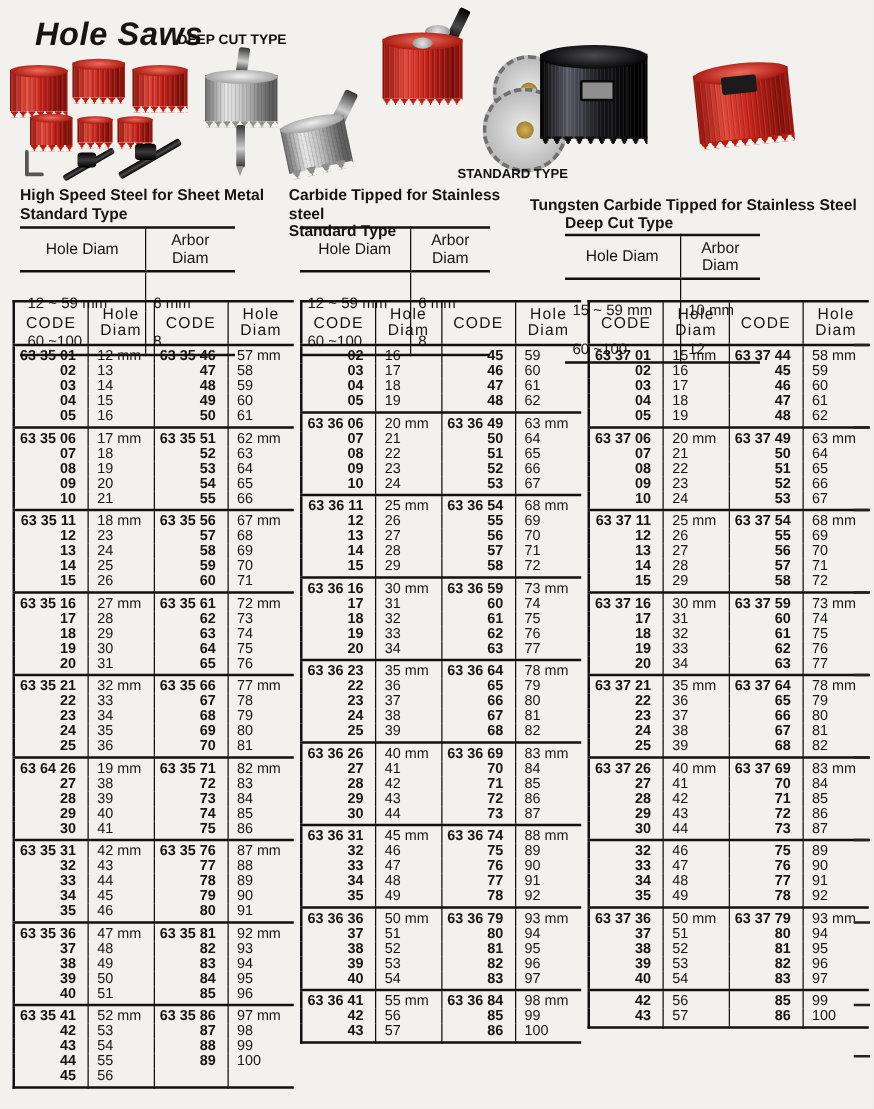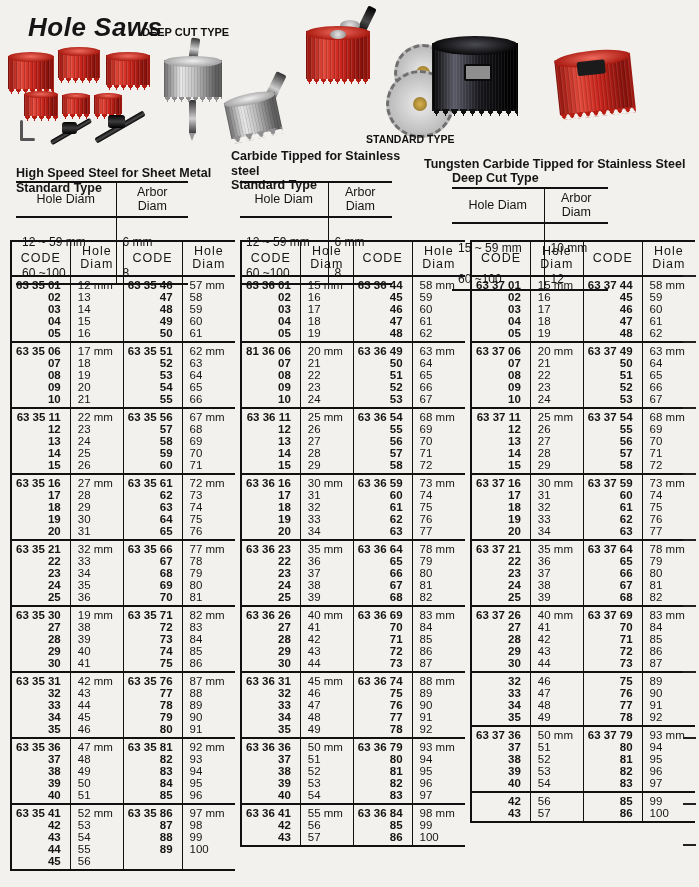--- a/index.html
+++ b/index.html
@@ -170,21 +170,21 @@
           <div class="teeth" style="height:6px;background-size:8px 6px;"></div>
         </div>
       <div class="slot" style="left:34px;top:10px;width:28px;height:14px;"></div>
     </div>
   </div>
 
   <div class="abs main-title" style="left:28px;top:12px;">Hole Saws</div>
   <div class="lbl" style="left:142px;top:26px;font-size:11px;">DEEP CUT TYPE</div>
   <div class="lbl" style="left:366px;top:133px;font-size:10.5px;">STANDARD TYPE</div>
 
-  <div class="abs" style="left:16px;top:166px;width:214px;">
+  <div class="abs" style="left:16px;top:149px;width:214px;">
     <div class="pt">High Speed Steel for Sheet Metal</div>
     <div class="pt">Standard Type</div>
   </div>
   <div class="abs" style="left:231px;top:149px;width:200px;">
     <div class="pt">Carbide Tipped for Stainless steel</div>
     <div class="pt">Standard Type</div>
   </div>
   <div class="abs pt" style="left:424px;top:157px;width:272px;">Tungsten Carbide Tipped for Stainless Steel</div>
   <div class="abs pt" style="left:452px;top:171px;">Deep Cut Type</div>
 
@@ -335,21 +335,21 @@
           <tr>
             <td class="c">10</td>
             <td class="h">21</td>
             <td class="c">55</td>
             <td class="h">66</td>
           </tr>
         </tbody>
         <tbody>
           <tr>
             <td class="c">63 35 11</td>
-            <td class="h">22 mm</td>
+            <td class="h">18 mm</td>
             <td class="c">63 35 56</td>
             <td class="h">67 mm</td>
           </tr>
           <tr>
             <td class="c">12</td>
             <td class="h">23</td>
             <td class="c">57</td>
             <td class="h">68</td>
           </tr>
           <tr>
@@ -430,21 +430,21 @@
           </tr>
           <tr>
             <td class="c">25</td>
             <td class="h">36</td>
             <td class="c">70</td>
             <td class="h">81</td>
           </tr>
         </tbody>
         <tbody>
           <tr>
-            <td class="c">63 35 30</td>
+            <td class="c">63 64 26</td>
             <td class="h">19 mm</td>
             <td class="c">63 35 71</td>
             <td class="h">82 mm</td>
           </tr>
           <tr>
             <td class="c">27</td>
             <td class="h">38</td>
             <td class="c">72</td>
             <td class="h">83</td>
           </tr>
@@ -576,26 +576,20 @@
             <th>CODE</th>
             <th>Hole
 Diam</th>
             <th>CODE</th>
             <th>Hole
 Diam</th>
           </tr>
         </thead>
         <tbody>
           <tr>
-            <td class="c">63 36 01</td>
-            <td class="h">15 mm</td>
-            <td class="c">63 36 44</td>
-            <td class="h">58 mm</td>
-          </tr>
-          <tr>
             <td class="c">02</td>
             <td class="h">16</td>
             <td class="c">45</td>
             <td class="h">59</td>
           </tr>
           <tr>
             <td class="c">03</td>
             <td class="h">17</td>
             <td class="c">46</td>
             <td class="h">60</td>
@@ -608,21 +602,21 @@
           </tr>
           <tr>
             <td class="c">05</td>
             <td class="h">19</td>
             <td class="c">48</td>
             <td class="h">62</td>
           </tr>
         </tbody>
         <tbody>
           <tr>
-            <td class="c">81 36 06</td>
+            <td class="c">63 36 06</td>
             <td class="h">20 mm</td>
             <td class="c">63 36 49</td>
             <td class="h">63 mm</td>
           </tr>
           <tr>
             <td class="c">07</td>
             <td class="h">21</td>
             <td class="c">50</td>
             <td class="h">64</td>
           </tr>

